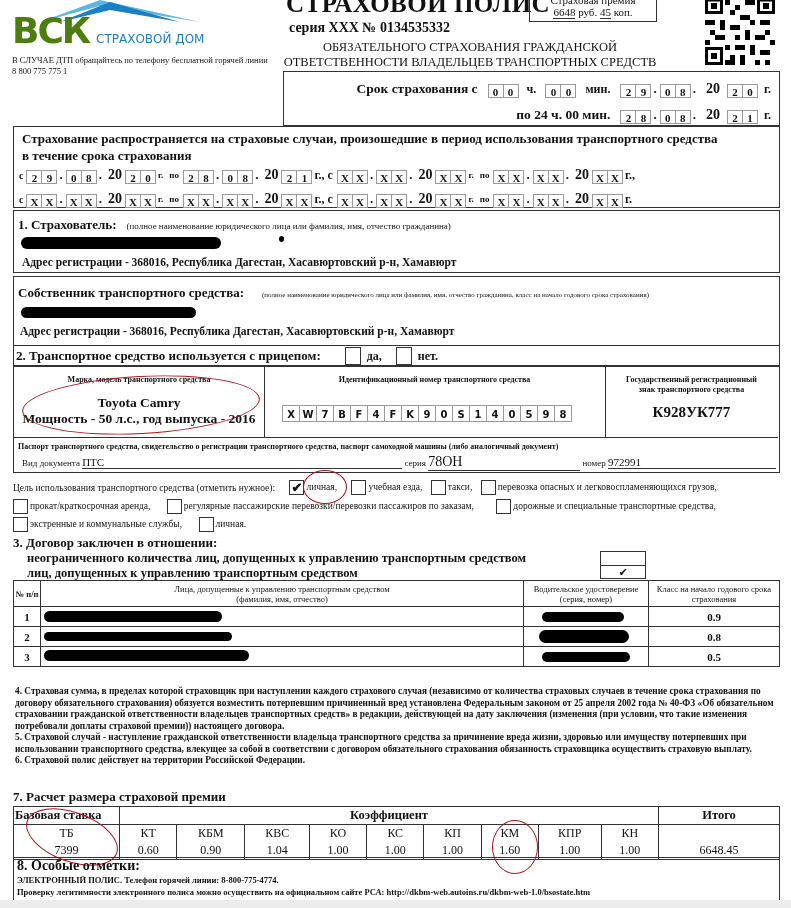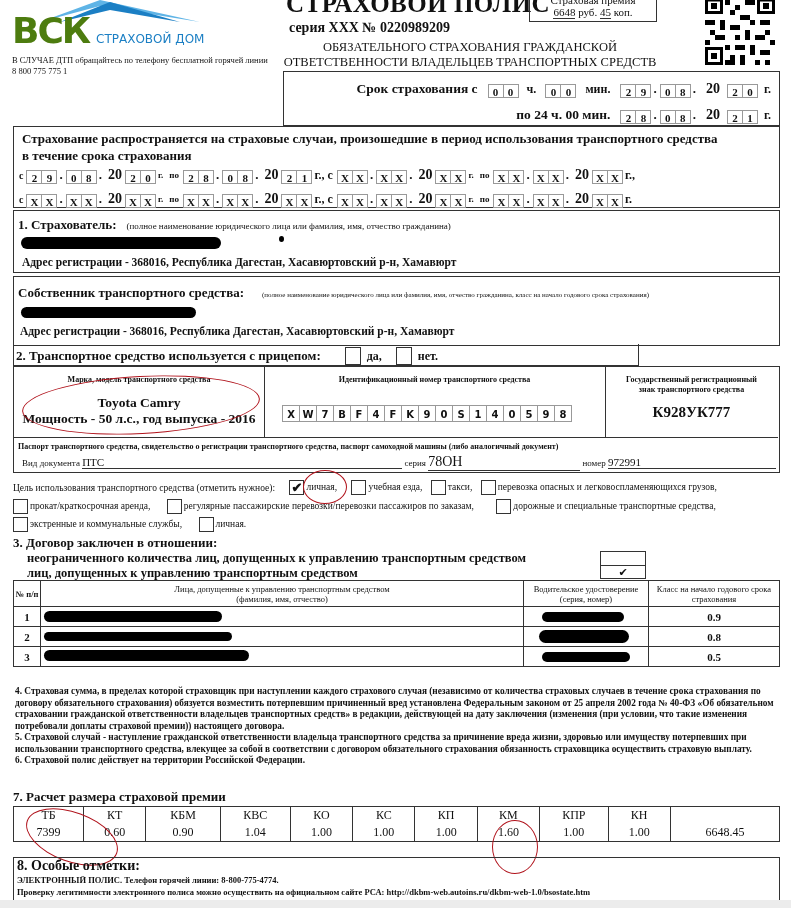--- a/index.html
+++ b/index.html
@@ -25,21 +25,21 @@
   <svg width="160" height="22" style="position:absolute;left:30px;top:0;">
     <path d="M0 22 L60 0 L160 22 L60 6 Z" fill="#5fb4e6"></path>
     <path d="M20 22 L70 2 L140 22 L70 10 Z" fill="#1b7fc4"></path>
   </svg>
   <span style="position:absolute;left:2px;top:10px;font-family:'DejaVu Sans',sans-serif;font-weight:bold;font-size:36px;color:#4d7c0f;letter-spacing:-2px;">ВСК</span>
   <span style="position:absolute;left:86px;top:32px;font-family:'DejaVu Sans',sans-serif;font-size:12px;color:#1b7fc4;">СТРАХОВОЙ ДОМ</span>
 </div>
 <div class="abs" style="left:12px;top:55px;width:260px;font-size:8.5px;line-height:11px;">В СЛУЧАЕ ДТП обращайтесь по телефону бесплатной горячей линии 8 800 775 775 1</div>
 
 <div class="abs b" style="left:286px;top:-10px;font-size:25px;letter-spacing:0.5px;">СТРАХОВОЙ ПОЛИС</div>
-<div class="abs b" style="left:289px;top:20px;font-size:14px;">серия XXX № 0220989209</div>
+<div class="abs b" style="left:289px;top:20px;font-size:14px;">серия XXX № 0134535332</div>
 <div class="abs" style="left:280px;top:40px;width:380px;text-align:center;font-size:12.5px;">ОБЯЗАТЕЛЬНОГО СТРАХОВАНИЯ ГРАЖДАНСКОЙ</div>
 <div class="abs" style="left:280px;top:55px;width:380px;text-align:center;font-size:12.5px;">ОТВЕТСТВЕННОСТИ ВЛАДЕЛЬЦЕВ ТРАНСПОРТНЫХ СРЕДСТВ</div>
 
 <div class="abs box" style="left:529px;top:-8px;width:128px;height:30px;border-width:1px;font-size:11px;text-align:center;">
   <div style="margin-top:1px;">Страховая премия</div>
   <div>
     <span class="ul">6648</span>
     <span>руб.</span>
     <span class="ul">45</span>
     <span>коп.</span>
@@ -124,21 +124,21 @@
 
 <div class="abs box" style="left:13px;top:276px;width:767px;height:70px;">
   <div style="position:absolute;left:4px;top:6px;white-space:nowrap;">
     <span class="b" style="font-size:13px;">Собственник транспортного средства:</span>
     <span style="font-size:7px;margin-left:14px;">(полное наименование юридического лица или фамилия, имя, отчество гражданина, класс на начало годового срока страхования)</span>
   </div>
   <div class="redact" style="left:7px;top:30px;width:175px;height:11px;"></div>
   <div class="b" style="position:absolute;left:6px;top:48px;font-size:11.5px;">Адрес регистрации - 368016, Республика Дагестан, Хасавюртовский р-н, Хамавюрт</div>
 </div>
 
-<div class="abs box" style="left:13px;top:344px;width:626px;height:22px;border-top:none;">
+<div class="abs box" style="left:13px;top:344px;width:767px;height:22px;border-top:none;">
   <div style="position:absolute;left:2px;top:2px;white-space:nowrap;">
     <span class="b" style="font-size:13px;vertical-align:middle;">2. Транспортное средство используется с прицепом:</span>
     <span class="chk" style="margin-left:20px;width:16px;height:18px;"></span>
     <span class="b" style="font-size:12px;vertical-align:middle;margin-right:10px;">да,</span>
     <span class="chk" style="width:16px;height:18px;"></span>
     <span class="b" style="font-size:12px;vertical-align:middle;">нет.</span>
   </div>
 </div>
 
 <div class="abs box" style="left:13px;top:366px;width:767px;height:107px;">
@@ -247,20 +247,25 @@
 
 <div class="abs b" style="left:15px;top:686px;width:770px;font-size:9.3px;line-height:11.5px;">
   <div>4. Страховая сумма, в пределах которой страховщик при наступлении каждого страхового случая (независимо от количества страховых случаев в течение срока страхования по договору обязательного страхования) обязуется возместить потерпевшим причиненный вред установлена Федеральным законом от 25 апреля 2002 года № 40-ФЗ «Об обязательном страховании гражданской ответственности владельцев транспортных средств» в редакции, действующей на дату заключения (изменения (при условии, что такие изменения потребовали доплаты страховой премии)) настоящего договора.</div>
   <div>5. Страховой случай - наступление гражданской ответственности владельца транспортного средства за причинение вреда жизни, здоровью или имуществу потерпевших при использовании транспортного средства, влекущее за собой в соответствии с договором обязательного страхования обязанность страховщика осуществить страховую выплату.</div>
   <div>6. Страховой полис действует на территории Российской Федерации.</div>
 </div>
 
 <div class="abs b" style="left:13px;top:789px;font-size:13px;">7. Расчет размера страховой премии</div>
 <table class="abs" style="left:13px;top:806px;width:767px;font-size:12px;text-align:center;">
   <tbody>
+      <tr style="height:16px;">
+    <td class="b" style="border:1.5px solid #333;text-align:left;width:103px;font-size:12.5px;">Базовая ставка</td>
+    <td class="b" colspan="9" style="border:1.5px solid #333;font-size:12.5px;">Коэффициент</td>
+    <td class="b" style="border:1.5px solid #333;width:118px;font-size:12.5px;">Итого</td>
+  </tr>
   <tr id="coef-names" style="height:17px;">
         <td style="border:1.5px solid #333;border-bottom:none;">ТБ</td>
         <td style="border:1.5px solid #333;border-bottom:none;">КТ</td>
         <td style="border:1.5px solid #333;border-bottom:none;">КБМ</td>
         <td style="border:1.5px solid #333;border-bottom:none;">КВС</td>
         <td style="border:1.5px solid #333;border-bottom:none;">КО</td>
         <td style="border:1.5px solid #333;border-bottom:none;">КС</td>
         <td style="border:1.5px solid #333;border-bottom:none;">КП</td>
         <td style="border:1.5px solid #333;border-bottom:none;">КМ</td>
         <td style="border:1.5px solid #333;border-bottom:none;">КПР</td>

